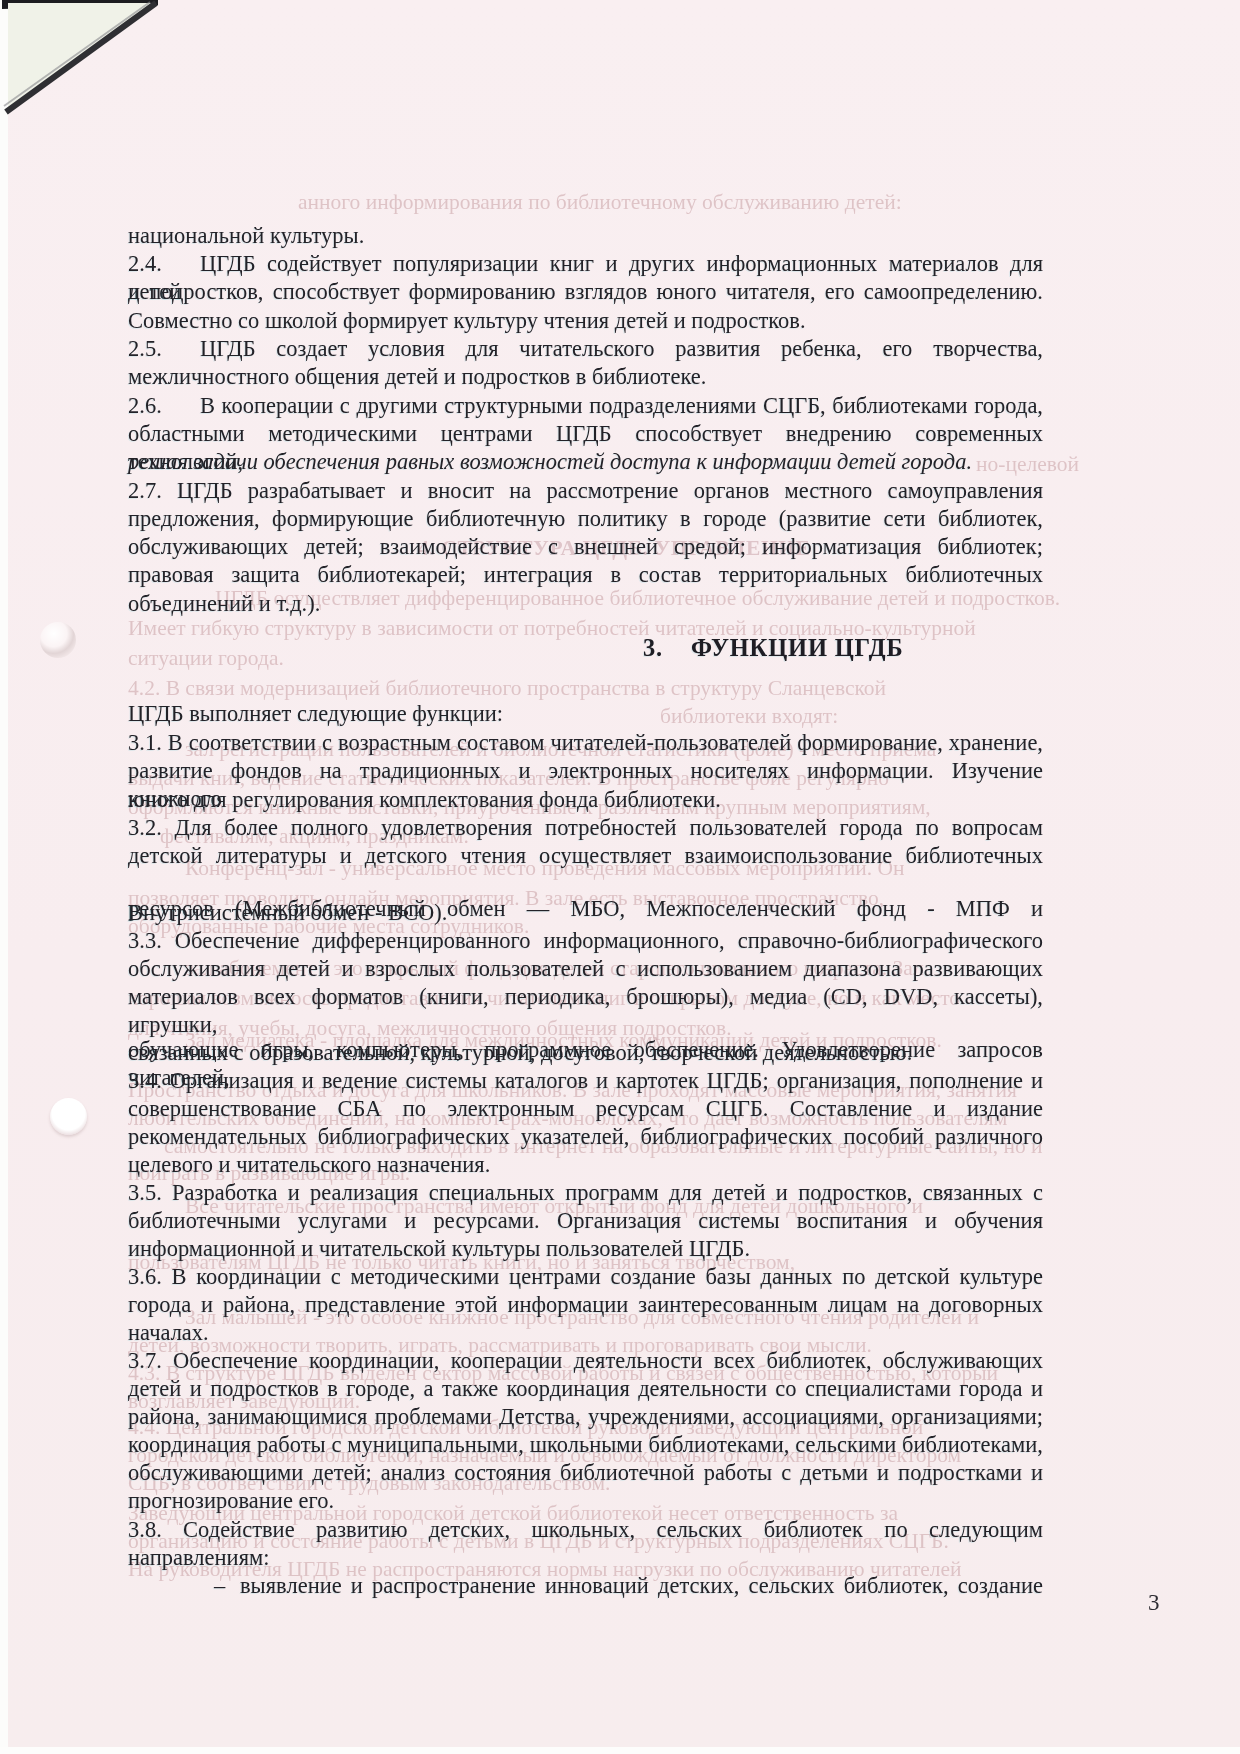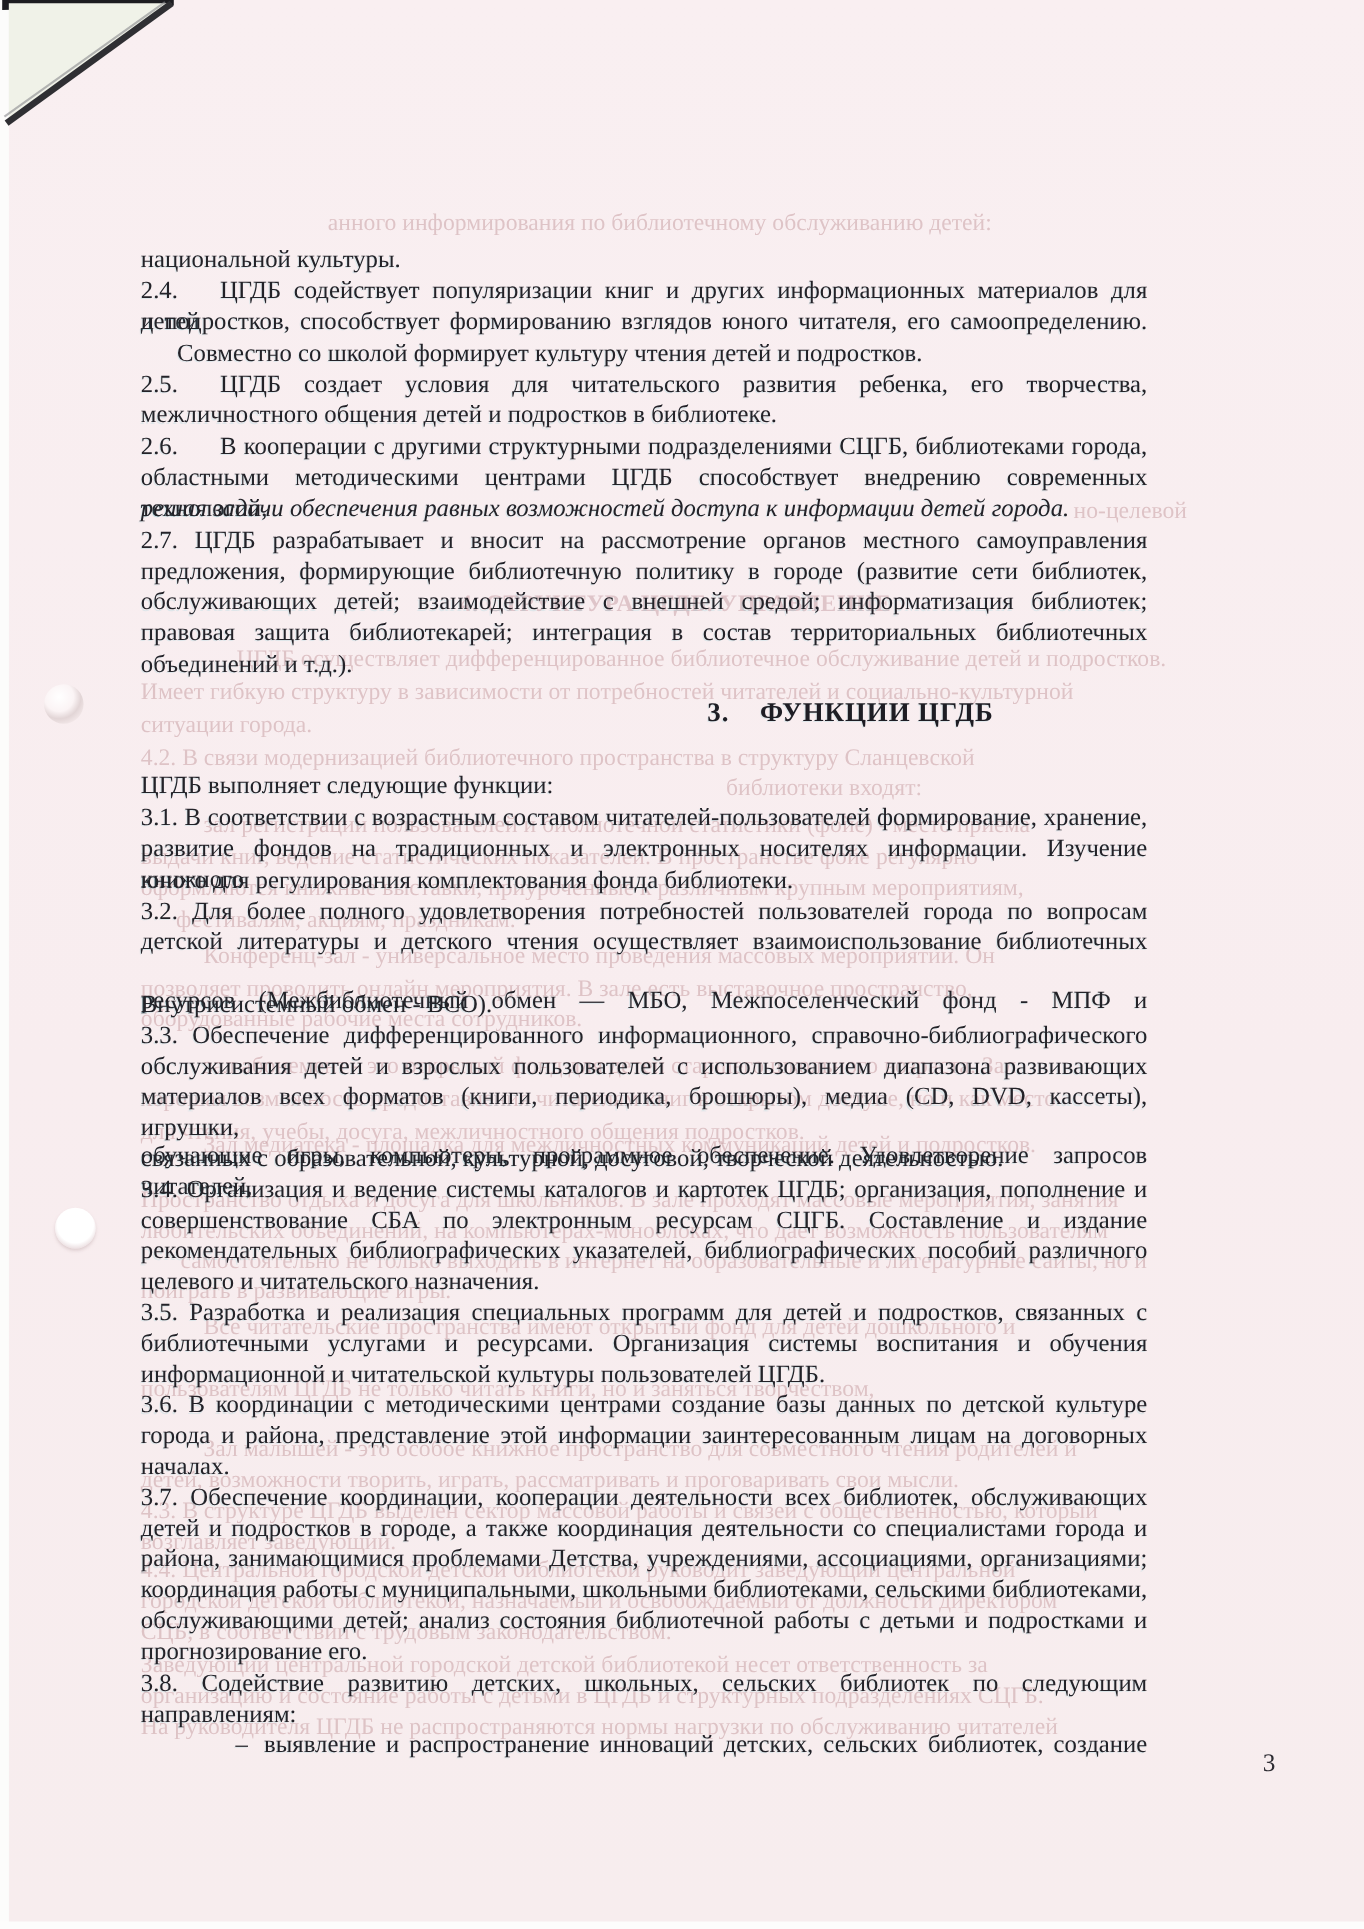--- a/index.html
+++ b/index.html
@@ -109,21 +109,21 @@
   <div class="heading">
     <span class="h-num">3.</span><span>ФУНКЦИИ ЦГДБ</span>
   </div>
   <div class="line just bullet-line" id="bullet-line" style="top: 1572px;">
     <span class="bullet-marker">–</span><span>выявление и распространение инноваций детских, сельских библиотек, создание</span>
   </div>
   <div class="pagenum">3</div>
 <div class="line" style="top: 222px;">национальной культуры.</div>
     <div class="line just" style="top: 250px;"><span class="num-tab">2.4.</span>ЦГДБ содействует популяризации книг и других информационных материалов для детей</div>
     <div class="line just" style="top: 278px;">и подростков, способствует формированию взглядов юного читателя, его самоопределению.</div>
-    <div class="line" style="top: 307px; margin-left: 33px;">Совместно со школой формирует культуру чтения детей и подростков.</div>
+    <div class="line" style="top: 307px;">Совместно со школой формирует культуру чтения детей и подростков.</div>
     <div class="line just" style="top: 335px;"><span class="num-tab">2.5.</span>ЦГДБ создает условия для читательского развития ребенка, его творчества,</div>
     <div class="line" style="top: 363px;">межличностного общения детей и подростков в библиотеке.</div>
     <div class="line just" style="top: 392px;"><span class="num-tab">2.6.</span>В кооперации с другими структурными подразделениями СЦГБ, библиотеками города,</div>
     <div class="line just" style="top: 420px;">областными методическими центрами ЦГДБ способствует внедрению современных технологий,</div>
     <div class="line" style="top: 448px; font-style: italic;">решая задачи обеспечения равных возможностей доступа к информации детей города.</div>
     <div class="line just" style="top: 477px;">2.7. ЦГДБ разрабатывает и вносит на рассмотрение органов местного самоуправления</div>
     <div class="line just" style="top: 505px;">предложения, формирующие библиотечную политику в городе (развитие сети библиотек,</div>
     <div class="line just" style="top: 533px;">обслуживающих детей; взаимодействие с внешней средой; информатизация библиотек;</div>
     <div class="line just" style="top: 561px;">правовая защита библиотекарей; интеграция в состав территориальных библиотечных</div>
     <div class="line" style="top: 590px;">объединений и т.д.).</div>

